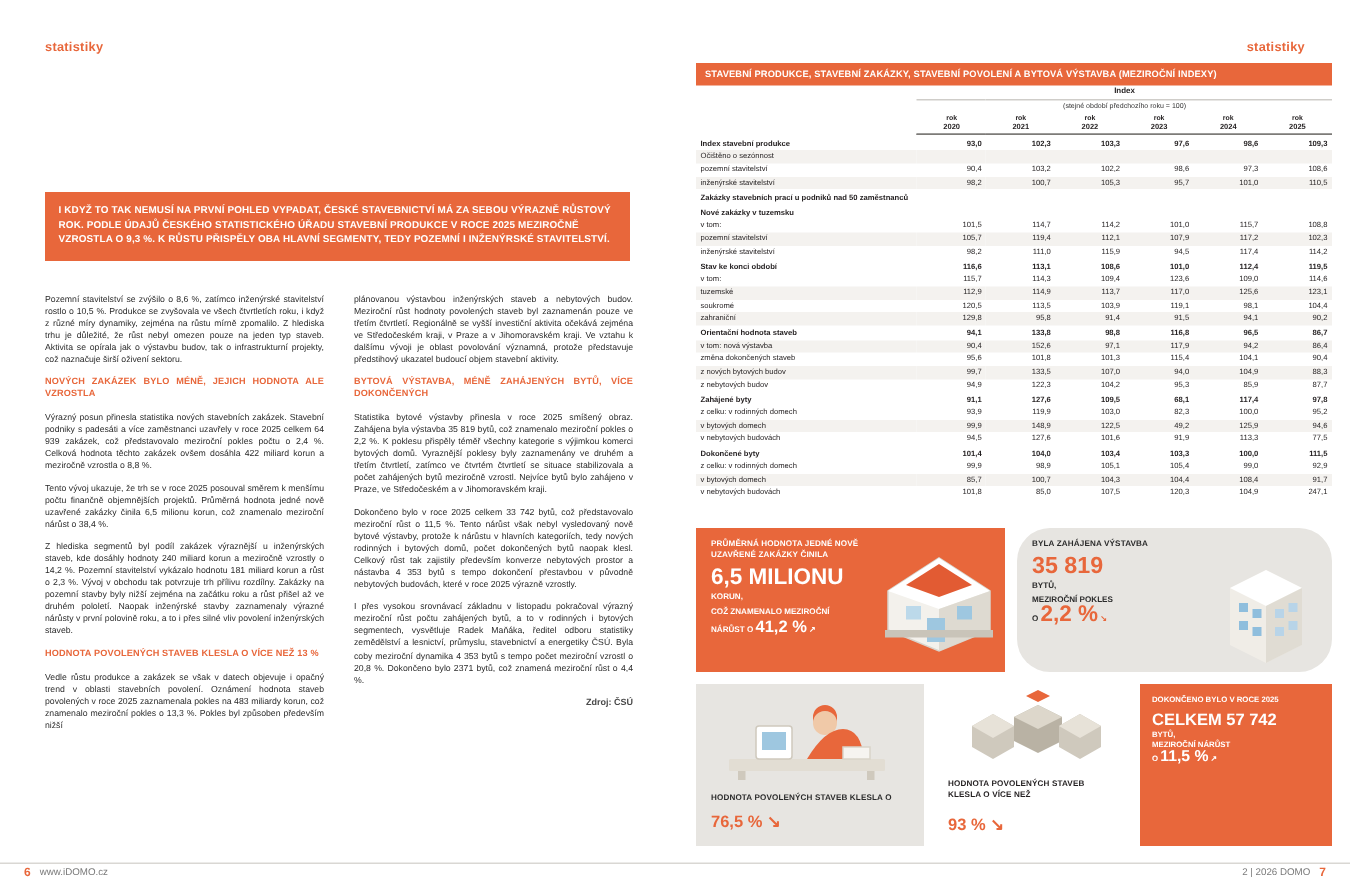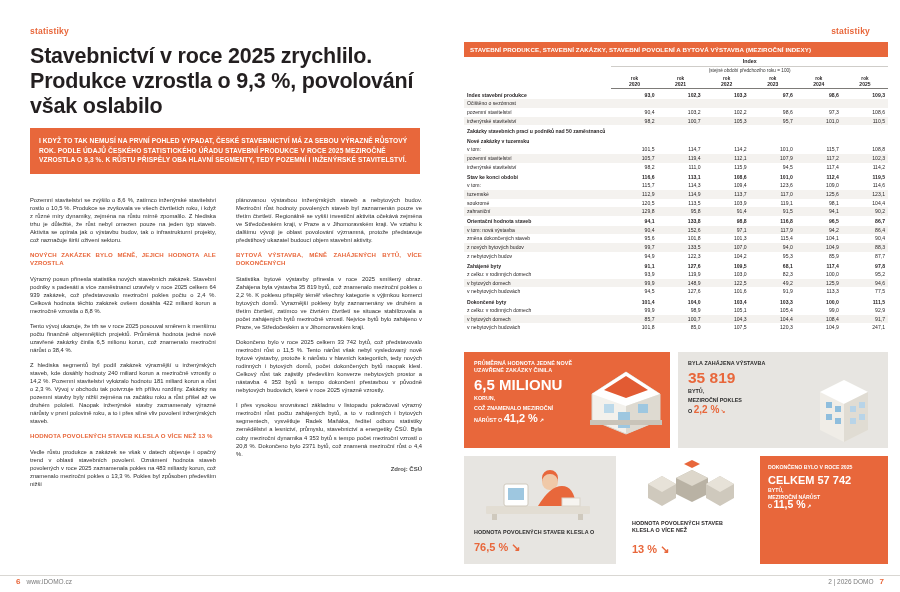--- a/index.html
+++ b/index.html
@@ -100,24 +100,24 @@
     font-size:5.4px;font-weight:bold;line-height:7px;letter-spacing:.1px;
     text-transform:uppercase;
   }
   .big{font-weight:bold;}
 
   .b1{left:0;top:0;width:206px;height:96px;padding:8px 96px 8px 10px;}
   .b1 .v{font-size:15px;line-height:15px;margin-top:3px;color:#fff;}
   .b1 .sub{font-size:5.4px;line-height:7px;margin-top:3px;font-weight:bold;}
   .b1 .g{font-size:11px;font-weight:bold;margin-top:2px;}
 
-  .b2{left:214px;top:0;width:210px;height:96px;padding:8px 10px 8px 10px;}
+  .b2{left:214px;top:0;width:210px;height:96px;padding:8px 10px 8px 10px;border-radius:22px;}
   .b2 .v{font-size:15.5px;line-height:16px;margin-top:3px;font-weight:bold;}
   .b2 .sub{font-size:5.4px;line-height:7px;margin-top:2px;font-weight:bold;}
-  .b2 .g{font-size:10px;font-weight:bold;margin-top:0;}
+  .b2 .g{font-size:15px;font-weight:bold;margin-top:0;}
 
   .b3{left:0;top:104px;width:152px;height:108px;padding:0;}
   .b3 .cap{position:absolute;left:10px;bottom:28px;right:10px;}
   .b3 .g{position:absolute;left:10px;bottom:10px;font-size:11px;font-weight:bold;}
 
   .b4{left:160px;top:104px;width:128px;height:108px;}
   .b4 .cap{position:absolute;left:8px;bottom:30px;right:8px;}
   .b4 .g{position:absolute;left:8px;bottom:8px;font-size:11px;font-weight:bold;}
 
   .b5{left:296px;top:104px;width:128px;height:108px;padding:8px;}
@@ -130,21 +130,20 @@
 </style>
 </head>
 <body>
 
 <div class="spread">
 
   <div class="page page-left">
 
     <div class="rubric rubric-left">statistiky</div>
 
-    <div class="headline">Stavebnictví v roce 2025 zrychlilo. Produkce vzrostla o 9,3 %, povolování však oslabilo</div>
 
     <div class="perex">I KDYŽ TO TAK NEMUSÍ NA PRVNÍ POHLED VYPADAT, ČESKÉ STAVEBNICTVÍ MÁ ZA SEBOU VÝRAZNĚ RŮSTOVÝ ROK. PODLE ÚDAJŮ ČESKÉHO STATISTICKÉHO ÚŘADU STAVEBNÍ PRODUKCE V ROCE 2025 MEZIROČNĚ VZROSTLA O 9,3 %. K RŮSTU PŘISPĚLY OBA HLAVNÍ SEGMENTY, TEDY POZEMNÍ I INŽENÝRSKÉ STAVITELSTVÍ.</div>
 
     <div class="cols">
       <div class="col col1">
         <p>Pozemní stavitelství se zvýšilo o 8,6 %, zatímco inženýrské stavitelství rostlo o 10,5 %. Produkce se zvyšovala ve všech čtvrtletích roku, i když z různé míry dynamiky, zejména na růstu mírně zpomalilo. Z hlediska trhu je důležité, že růst nebyl omezen pouze na jeden typ staveb. Aktivita se opírala jak o výstavbu budov, tak o infrastrukturní projekty, což naznačuje širší oživení sektoru.</p>
         <p class="subhead">Nových zakázek bylo méně, jejich hodnota ale vzrostla</p>
         <p>Výrazný posun přinesla statistika nových stavebních zakázek. Stavební podniky s padesáti a více zaměstnanci uzavřely v roce 2025 celkem 64 939 zakázek, což představovalo meziroční pokles počtu o 2,4 %. Celková hodnota těchto zakázek ovšem dosáhla 422 miliard korun a meziročně vzrostla o 8,8 %.</p>
         <p>Tento vývoj ukazuje, že trh se v roce 2025 posouval směrem k menšímu počtu finančně objemnějších projektů. Průměrná hodnota jedné nově uzavřené zakázky činila 6,5 milionu korun, což znamenalo meziroční nárůst o 38,4 %.</p>
         <p>Z hlediska segmentů byl podíl zakázek výraznější u inženýrských staveb, kde dosáhly hodnoty 240 miliard korun a meziročně vzrostly o 14,2 %. Pozemní stavitelství vykázalo hodnotu 181 miliard korun a růst o 2,3 %. Vývoj v obchodu tak potvrzuje trh přílivu rozdílny. Zakázky na pozemní stavby byly nižší zejména na začátku roku a růst přišel až ve druhém pololetí. Naopak inženýrské stavby zaznamenaly výrazné nárůsty v první polovině roku, a to i přes silné vliv povolení inženýrských staveb.</p>
@@ -536,21 +535,21 @@
             <polygon points="18,26 32,18 46,26 32,34" fill="#e7e2d8"></polygon>
             <polygon points="46,20 62,12 78,20 78,36 62,44 46,36" fill="#b9b2a4"></polygon>
             <polygon points="46,20 62,12 78,20 62,28" fill="#ddd7cb"></polygon>
             <polygon points="76,26 90,18 104,26 104,40 90,48 76,40" fill="#cfc9bd"></polygon>
             <polygon points="76,26 90,18 104,26 90,34" fill="#e7e2d8"></polygon>
             <polygon points="54,6 62,2 70,6 62,10" fill="#e8673b"></polygon>
           </svg>
         </div>
         <div class="ib-cap cap">HODNOTA POVOLENÝCH STAVEB KLESLA O VÍCE NEŽ</div>
         <div class="g" style="color:#e8673b;">
-          <span>13 %</span>
+          <span>93 %</span>
           <span>↘</span>
         </div>
       </div>
 
       <div class="ib ib-orange b5">
         <div class="cap">DOKONČENO BYLO V ROCE 2025</div>
         <div class="v">CELKEM 57 742</div>
         <div class="cap">BYTŮ,</div>
         <div class="cap">MEZIROČNÍ NÁRŮST</div>
         <div class="cap">

